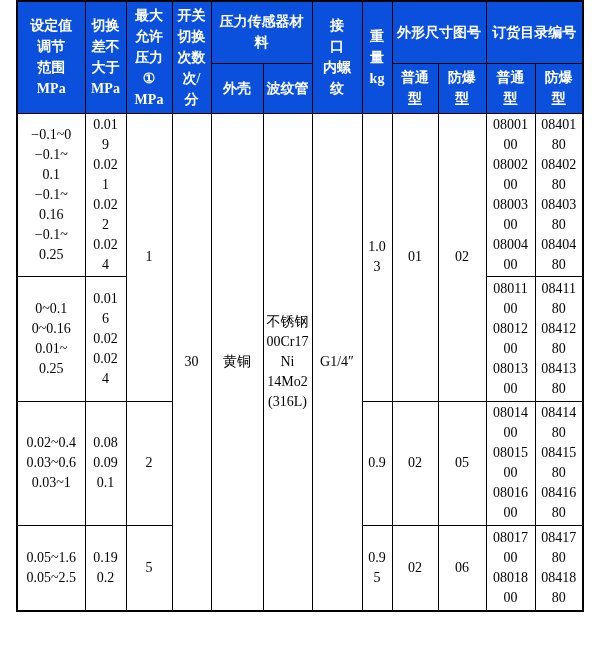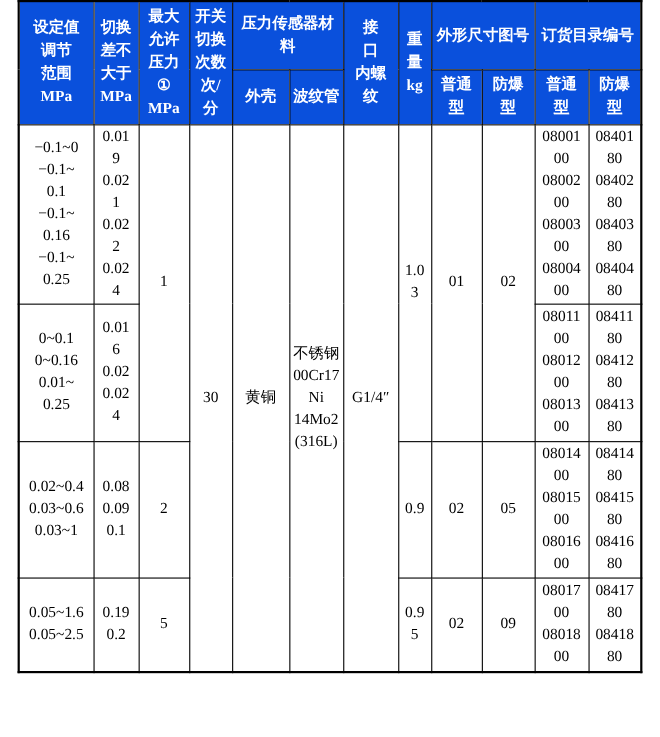--- a/index.html
+++ b/index.html
@@ -207,21 +207,21 @@
       </tr>
       <tr class="r4">
         <td>0.05~1.6
 0.05~2.5</td>
         <td>0.19
 0.2</td>
         <td>5</td>
         <td>0.9
 5</td>
         <td>02</td>
-        <td>09</td>
+        <td>06</td>
         <td>08017
 00
 08018
 00</td>
         <td>08417
 80
 08418
 80</td>
       </tr>
     </tbody>

